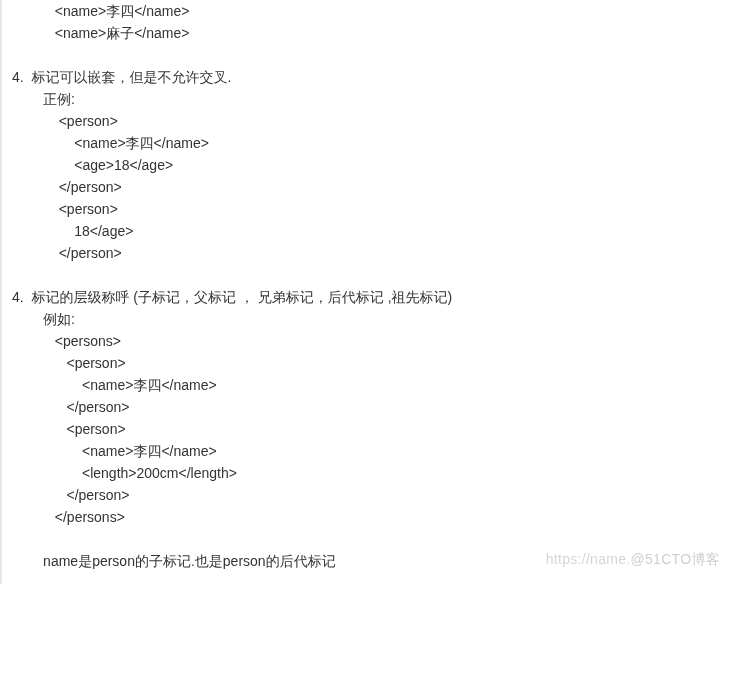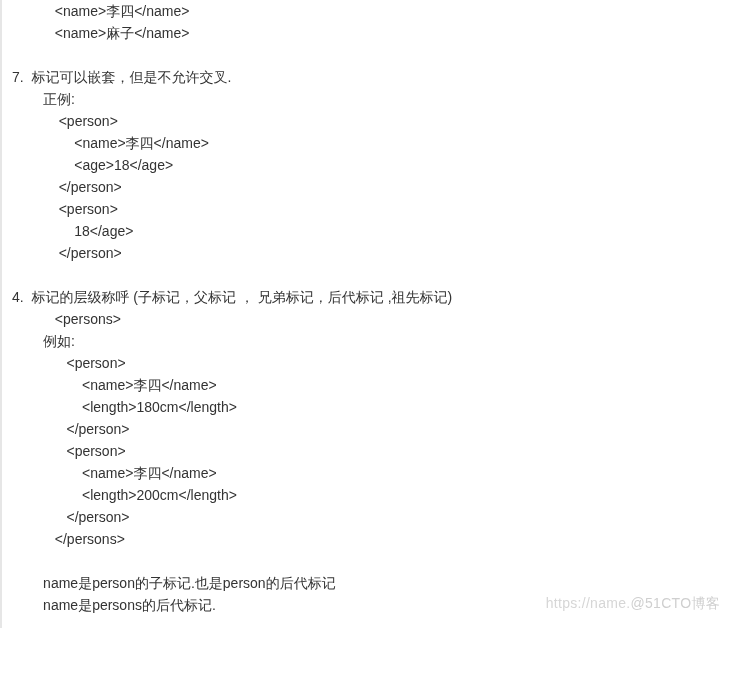--- a/index.html
+++ b/index.html
@@ -35,42 +35,40 @@
     color: #cfcfcf;
   }
 </style>
 </head>
 <body>
 
 <div class="content">
     <div class="line">           &lt;name&gt;李四&lt;/name&gt;</div>
     <div class="line">           &lt;name&gt;麻子&lt;/name&gt;</div>
     <div class="line">&nbsp;</div>
-    <div class="line">7.  标记可以嵌套，但是不允许交叉.</div>
+    <div class="line">4.  标记可以嵌套，但是不允许交叉.</div>
     <div class="line">        正例:</div>
     <div class="line">            &lt;person&gt;</div>
     <div class="line">                &lt;name&gt;李四&lt;/name&gt;</div>
     <div class="line">                &lt;age&gt;18&lt;/age&gt;</div>
     <div class="line">            &lt;/person&gt;</div>
     <div class="line">            &lt;person&gt;</div>
     <div class="line">                18&lt;/age&gt;</div>
     <div class="line">            &lt;/person&gt;</div>
     <div class="line">&nbsp;</div>
     <div class="line">4.  标记的层级称呼 (子标记，父标记 ， 兄弟标记，后代标记 ,祖先标记)</div>
+    <div class="line">        例如:</div>
     <div class="line">           &lt;persons&gt;</div>
-    <div class="line">        例如:</div>
     <div class="line">              &lt;person&gt;</div>
     <div class="line">                  &lt;name&gt;李四&lt;/name&gt;</div>
-    <div class="line">                  &lt;length&gt;180cm&lt;/length&gt;</div>
     <div class="line">              &lt;/person&gt;</div>
     <div class="line">              &lt;person&gt;</div>
     <div class="line">                  &lt;name&gt;李四&lt;/name&gt;</div>
     <div class="line">                  &lt;length&gt;200cm&lt;/length&gt;</div>
     <div class="line">              &lt;/person&gt;</div>
     <div class="line">           &lt;/persons&gt;</div>
     <div class="line">&nbsp;</div>
     <div class="line">        name是person的子标记.也是person的后代标记</div>
-    <div class="line">        name是persons的后代标记.</div>
   </div>
 
 <div class="watermark">
   <span>https://name.</span><span class="cn">@51CTO博客</span>
 </div>
 
 </body></html>

